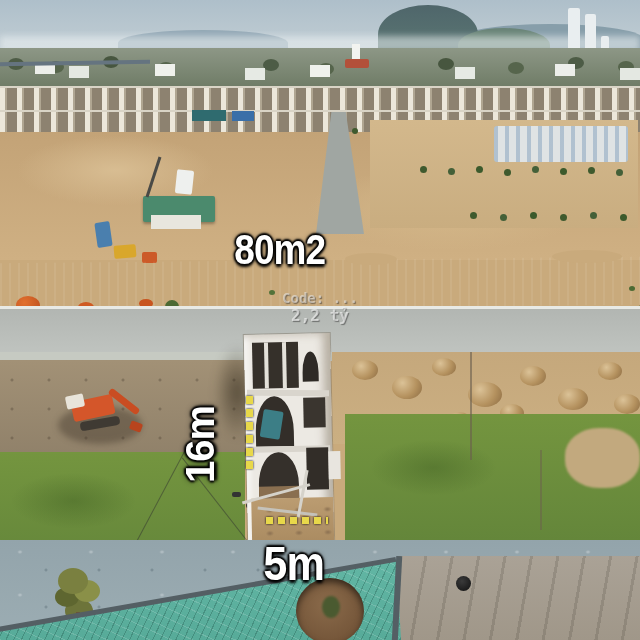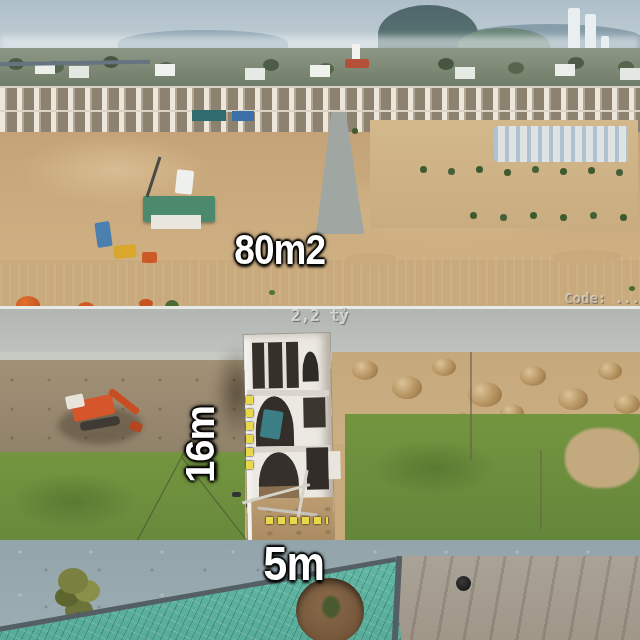--- a/index.html
+++ b/index.html
@@ -92,21 +92,21 @@
   .dashv{left:246px;top:396px;width:7px;height:76px;z-index:45;
     background:repeating-linear-gradient(180deg,#e8d84a 0 8px,rgba(0,0,0,0) 8px 13px);
     filter:drop-shadow(0 0 1px #000);}
   .dashh{left:266px;top:517px;width:62px;height:7px;z-index:45;
     background:repeating-linear-gradient(90deg,#e8d84a 0 7px,rgba(0,0,0,0) 7px 12px);
     filter:drop-shadow(0 0 1px #000);}
   
   .wm{left:0;top:289px;width:640px;text-align:center;z-index:50;
     font-family:"DejaVu Sans Mono",monospace;font-weight:bold;}
   .wm1{font-size:19px;color:#98dcec;letter-spacing:1px;text-shadow:2px 2px 0 #203058,-1px -1px 0 rgba(20,35,70,.6);}
-  .wm2{font-size:14px;color:rgba(238,238,238,.55);margin-top:1px;text-shadow:1px 1px 1px rgba(40,40,40,.5);text-align:right;}
+  .wm2{font-size:14px;color:rgba(238,238,238,.55);margin-top:1px;text-shadow:1px 1px 1px rgba(40,40,40,.5);}
   .wm3{font-size:16px;color:rgba(245,245,245,.65);text-shadow:1px 1px 1px rgba(40,40,40,.5);}
   .stick{background:#d5d2ca;}
   .wire{background:#2f2f2f;opacity:.5;}
 </style>
 </head>
 <body>
 
 <div id="scene">
 
   <div class="abs sky"></div>

